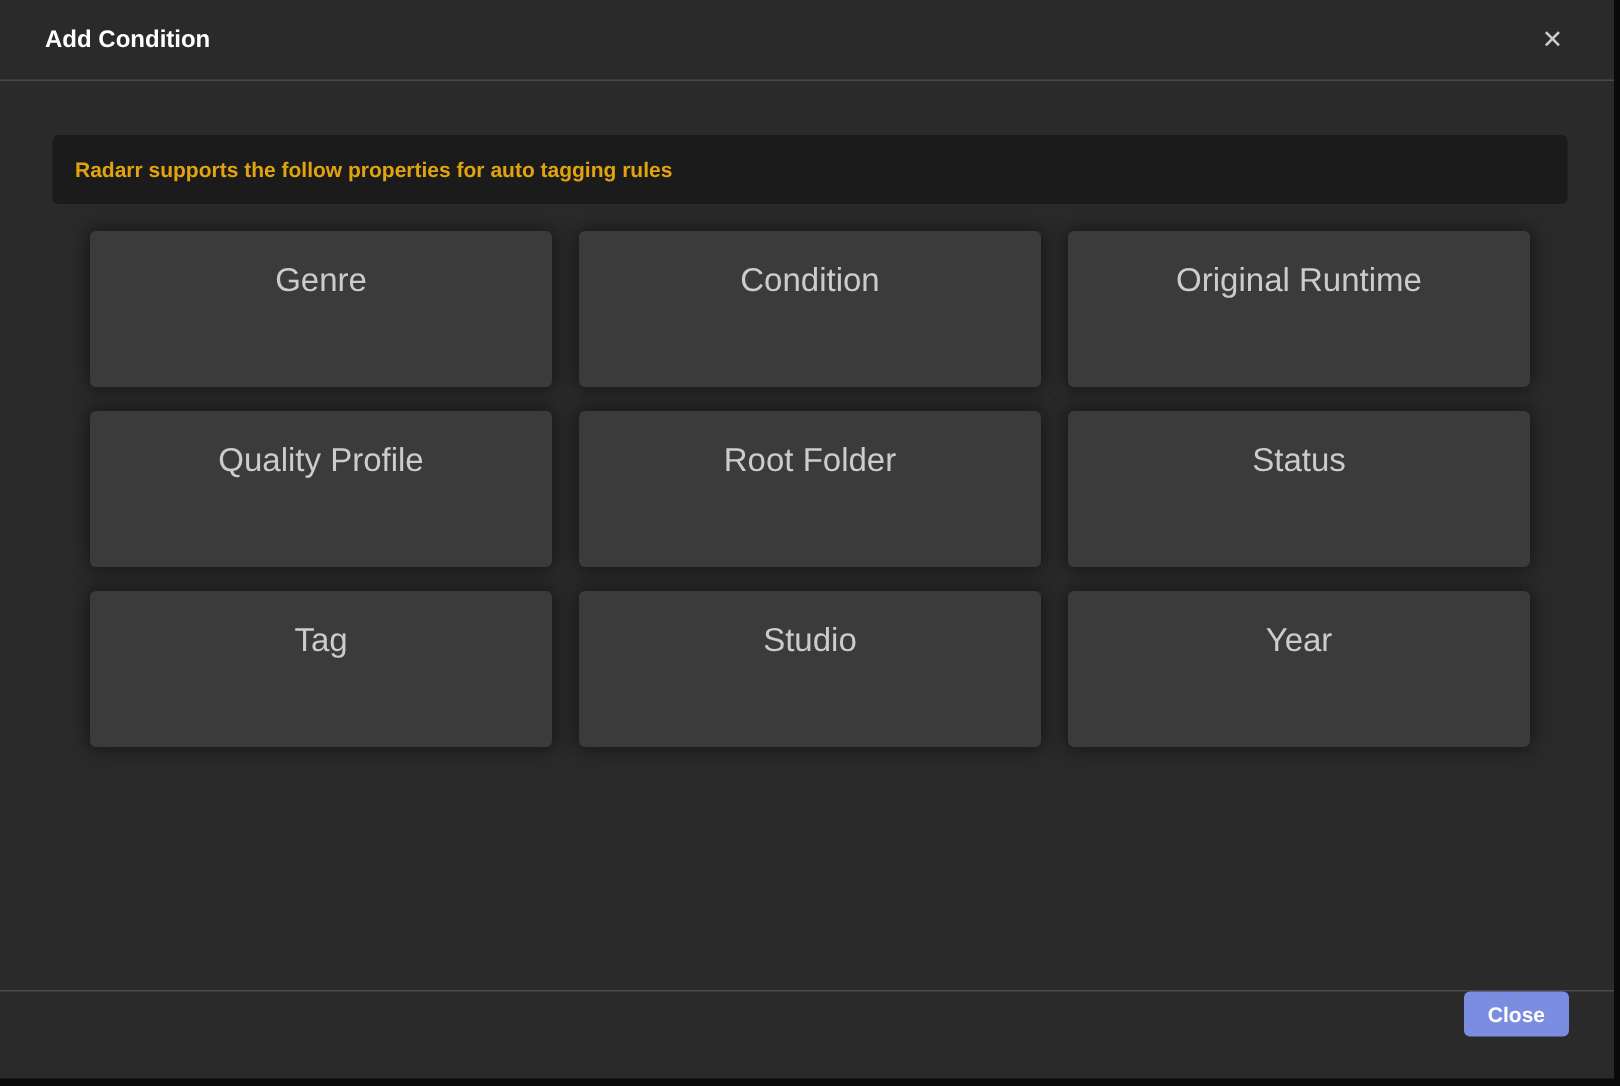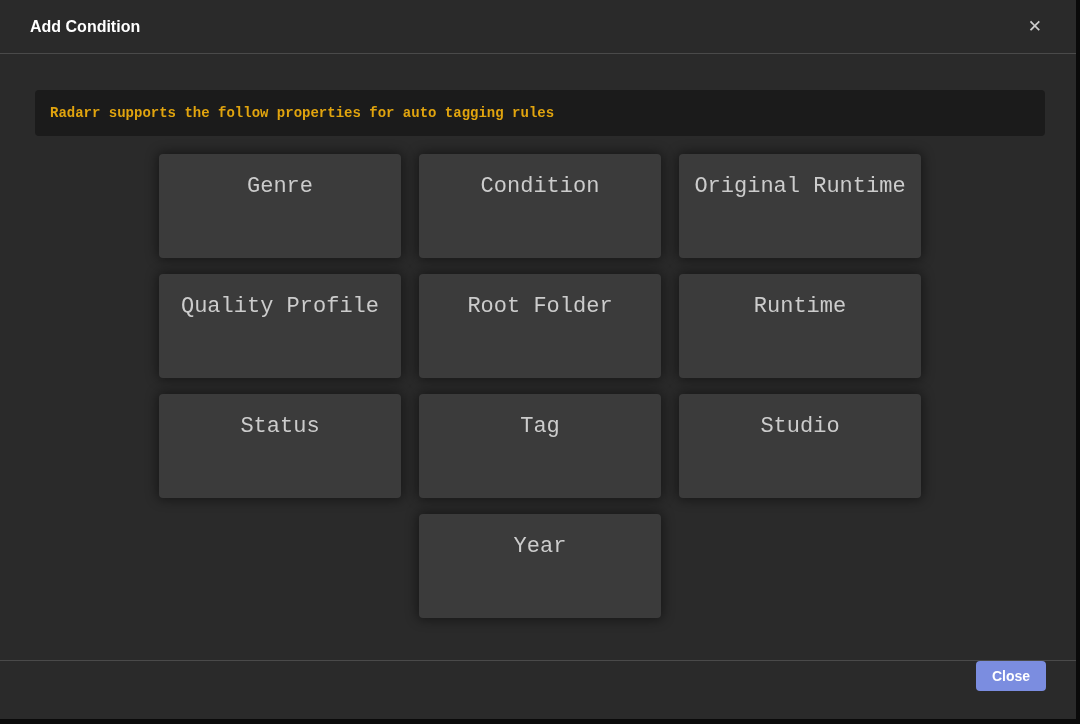--- a/index.html
+++ b/index.html
@@ -40,21 +40,20 @@
     color: #cccccc;
     font-size: 17px;
     line-height: 1;
     cursor: pointer;
     padding: 4px;
   }
   .modal-body {
     flex: 1 1 auto;
     padding: 36px 31px 0 35px;
     overflow: hidden;
-    font-family: Liberation Mono, monospace;
   }
   .alert-banner {
     height: 46px;
     background: var(--alert-background, #1b1b1b);
     border-radius: 4px;
     display: flex;
     align-items: center;
     padding: 0 15px;
   }
   .alert-text {
@@ -62,21 +61,21 @@
     font-size: 14px;
     font-weight: bold;
   }
   .card-grid {
     margin-top: 10px;
     display: flex;
     flex-wrap: wrap;
     justify-content: center;
   }
   .condition-card {
-    width: 242px;
+    width: 308px;
     height: 104px;
     margin: 8px 9px;
     background: var(--card-background, #3b3b3b);
     border-radius: 4px;
     box-shadow: 0 0 12px 2px rgba(0,0,0,0.45);
     cursor: pointer;
     text-align: center;
     padding-top: 20px;
   }
   .condition-card .card-label {
@@ -133,23 +132,20 @@
           <div class="condition-card">
             <div class="card-label">Original Runtime</div>
           </div>
           <div class="condition-card">
             <div class="card-label">Quality Profile</div>
           </div>
           <div class="condition-card">
             <div class="card-label">Root Folder</div>
           </div>
           <div class="condition-card">
-            <div class="card-label">Runtime</div>
-          </div>
-          <div class="condition-card">
             <div class="card-label">Status</div>
           </div>
           <div class="condition-card">
             <div class="card-label">Tag</div>
           </div>
           <div class="condition-card">
             <div class="card-label">Studio</div>
           </div>
           <div class="condition-card">
             <div class="card-label">Year</div>

